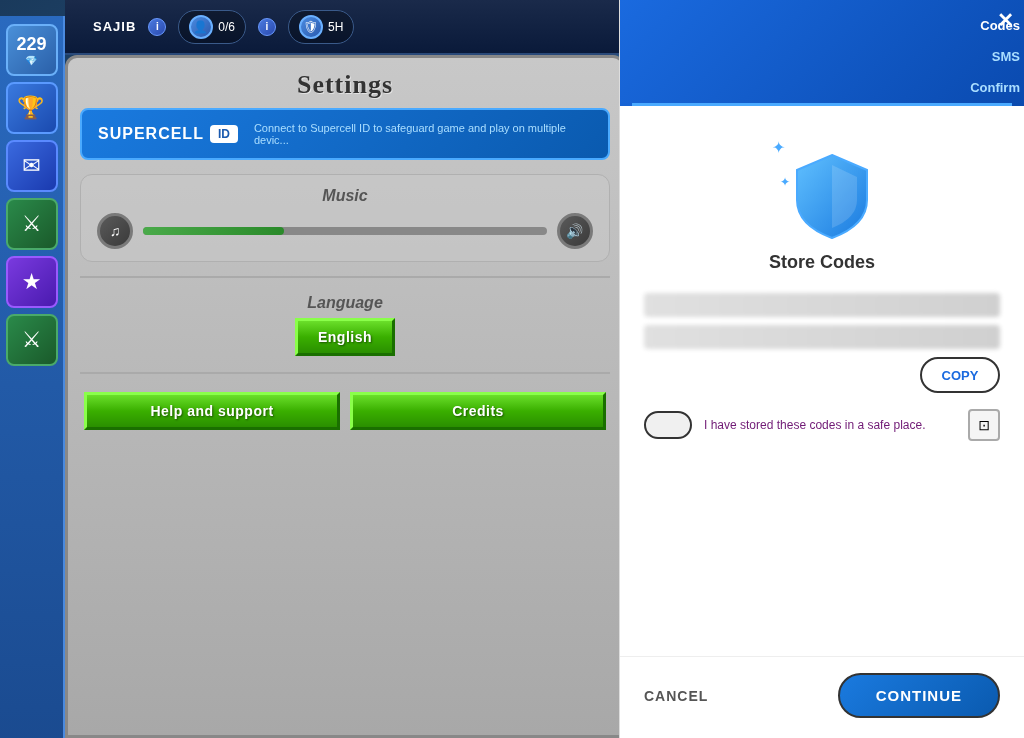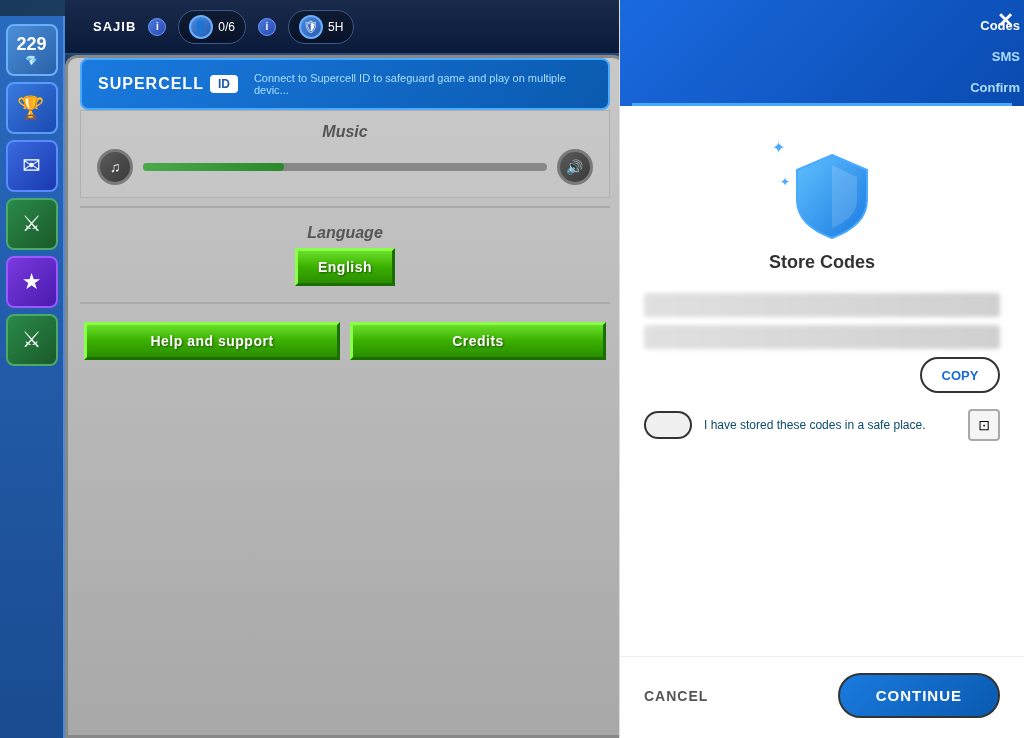--- a/index.html
+++ b/index.html
@@ -192,22 +192,22 @@
       border-radius: 4px;
     }
 
     .supercell-desc {
       color: #aadeff;
       font-size: 11px;
     }
 
     .settings-section {
       background: rgba(200,200,200,0.6);
-      margin: 0 12px;
-      border-radius: 0;
+      margin: 14px 12px;
+      border-radius: 12px;
       padding: 12px 16px;
       border: 1px solid #b0b0b0;
     }
 
     .settings-label {
       text-align: center;
       font-size: 16px;
       color: #555;
       font-weight: bold;
       margin-bottom: 8px;
@@ -442,21 +442,21 @@
       height: 28px;
       border: 2px solid #333;
       border-radius: 20px;
       background: #f0f0f0;
       cursor: pointer;
       flex-shrink: 0;
     }
 
     .safe-place-text {
       font-size: 12px;
-      color: #0c4a6e;
+      color: #701a75;
       flex: 1;
     }
 
     .screenshot-icon {
       width: 32px;
       height: 32px;
       border: 2px solid #aaa;
       border-radius: 4px;
       background: #f5f5f5;
       display: flex;
@@ -541,20 +541,21 @@
     <span>0/6</span>
   </div>
   <span class="info-badge">i</span>
   <div class="top-bar-item">
     <div class="icon-circle">🛡</div>
     <span>5H</span>
   </div>
 </div>
 
 <div class="settings-modal">
+  <div class="settings-title">Settings</div>
 
   <div class="supercell-banner">
     <div class="supercell-logo">
       <span class="supercell-text">SUPERCELL</span>
       <span class="id-badge">ID</span>
     </div>
     <span class="supercell-desc">Connect to Supercell ID to safeguard game and play on multiple devic...</span>
   </div>
 
   <div class="settings-section">

